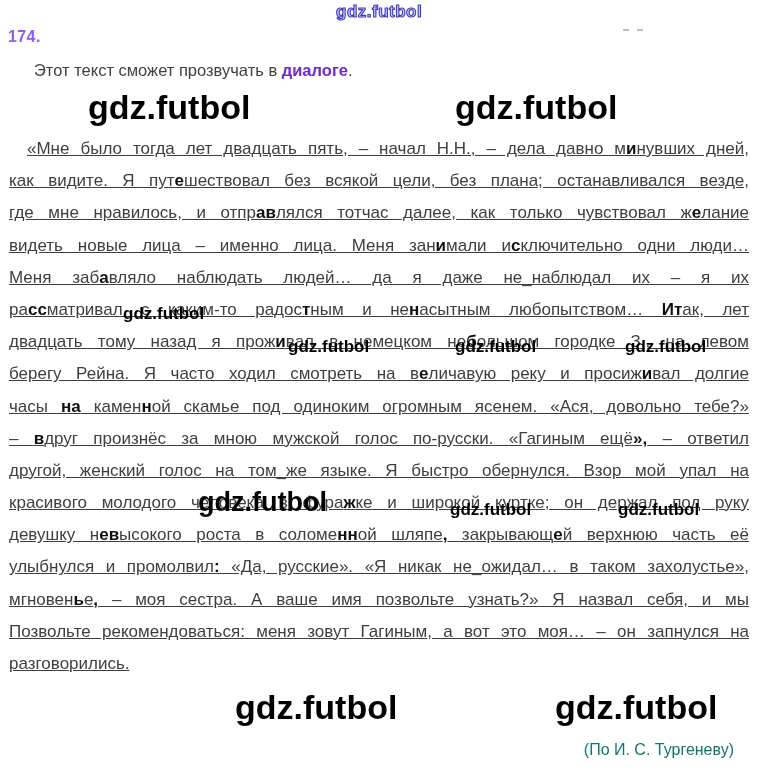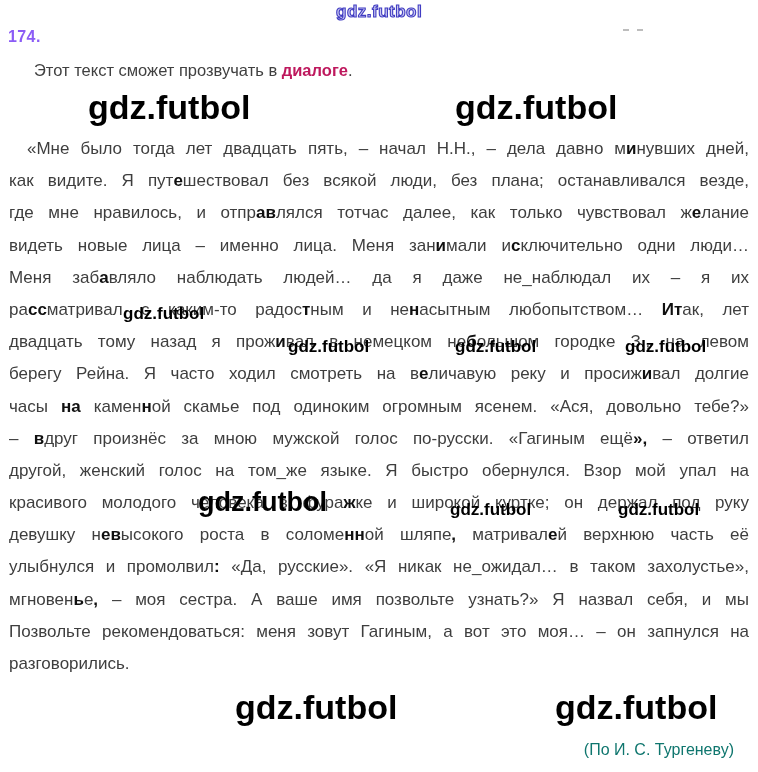--- a/index.html
+++ b/index.html
@@ -12,25 +12,25 @@
     letter-spacing:.5px;color:#c9c7ef;-webkit-text-stroke:1.1px #403cc2;
     white-space:nowrap;
   }
   .corner-marks{position:absolute;left:623px;top:29px;display:flex;gap:8px;}
   .corner-marks i{display:block;width:6px;height:2px;background:#9a9a9a;opacity:.65;}
   .exercise-num{
     position:absolute;left:8px;top:28px;font-size:16px;font-weight:700;
     color:#8b5cf6;letter-spacing:.4px;
   }
   .intro{position:absolute;left:34px;top:61px;font-size:16.5px;color:#404040;}
-  .intro b{color:#be185d;}
+  .intro b{color:#6d28d9;}
   .paragraph{position:absolute;left:9px;top:133px;width:740px;font-size:17px;color:#3e3e3e;}
   .line{
     height:32.2px;line-height:32.2px;text-align:justify;
-    text-align-last:justify;-moz-text-align-last:justify;white-space:normal;
+    text-align-last:justify;-moz-text-align-last:justify;white-space:normal;text-decoration:underline;
   }
   .line.indent{text-indent:18px;}
   .line.last{text-align-last:left;-moz-text-align-last:left;}
   .line b{color:#101010;font-weight:700;}
   .attribution{position:absolute;right:24px;top:741px;font-size:16px;color:#0f766e;}
   .wm{
     position:absolute;font-weight:700;color:#000;white-space:nowrap;
     font-family:"Liberation Sans", sans-serif;
   }
 </style>
@@ -45,32 +45,32 @@
     <i></i>
     <i></i>
   </div>
 
   <div class="exercise-num">174.</div>
 
   <div class="intro"><span>Этот текст сможет прозвучать в </span><b>диалоге</b><span>.</span></div>
 
   <div class="paragraph" id="paragraph">
       <div class="line indent"><span>«Мне было тогда лет двадцать пять, – начал Н.Н., – дела давно м</span><b>и</b><span>нувших дней,</span></div>
-      <div class="line"><span>как видите. Я пут</span><b>е</b><span>шествовал без всякой люди, без плана; останавливался везде,</span></div>
+      <div class="line"><span>как видите. Я пут</span><b>е</b><span>шествовал без всякой цели, без плана; останавливался везде,</span></div>
       <div class="line"><span>где мне нравилось, и отпр</span><b>ав</b><span>лялся тотчас далее, как только чувствовал ж</span><b>е</b><span>лание</span></div>
       <div class="line"><span>видеть новые лица – именно лица. Меня зан</span><b>и</b><span>мали и</span><b>с</b><span>ключительно одни люди…</span></div>
       <div class="line"><span>Меня заб</span><b>а</b><span>вляло наблюдать людей… да я даже не_наблюдал их – я их</span></div>
       <div class="line"><span>ра</span><b>сс</b><span>матривал с каким-то радос</span><b>т</b><span>ным и не</span><b>н</b><span>асытным любопытством… </span><b>Ит</b><span>ак, лет</span></div>
       <div class="line"><span>двадцать тому назад я прож</span><b>и</b><span>вал в немецком не</span><b>б</b><span>ольшом городке З., на левом</span></div>
       <div class="line"><span>берегу Рейна. Я часто ходил смотреть на в</span><b>е</b><span>личавую реку и просиж</span><b>и</b><span>вал долгие</span></div>
       <div class="line"><span>часы </span><b>на</b><span> камен</span><b>н</b><span>ой скамье под одиноким огромным ясенем. «Ася, довольно тебе?»</span></div>
       <div class="line"><span>– </span><b>в</b><span>друг произнёс за мною мужской голос по-русски. «Гагиным ещё</span><b>»,</b><span> – ответил</span></div>
       <div class="line"><span>другой, женский голос на том_же языке. Я быстро обернулся. Взор мой упал на</span></div>
       <div class="line"><span>красивого молодого человека в фура</span><b>ж</b><span>ке и широкой куртке; он держал под руку</span></div>
-      <div class="line"><span>девушку н</span><b>ев</b><span>ысокого роста в соломе</span><b>нн</b><span>ой шляпе</span><b>,</b><span> матривал</span><b>е</b><span>й верхнюю часть её</span></div>
+      <div class="line"><span>девушку н</span><b>ев</b><span>ысокого роста в соломе</span><b>нн</b><span>ой шляпе</span><b>,</b><span> закрывающ</span><b>е</b><span>й верхнюю часть её</span></div>
       <div class="line"><span>улыбнулся и промолвил</span><b>:</b><span> «Да, русские». «Я никак не_ожидал… в таком захолустье»,</span></div>
       <div class="line"><span>мгновен</span><b>ь</b><span>е</span><b>,</b><span> – моя сестра. А ваше имя позвольте узнать?» Я назвал себя, и мы</span></div>
       <div class="line"><span>Позвольте рекомендоваться: меня зовут Гагиным, а вот это моя… – он запнулся на</span></div>
       <div class="line last"><span>разговорились.</span></div>
     </div>
 
   <div class="attribution">(По И. С. Тургеневу)</div>
 
   <div id="watermarks">
       <div class="wm" style="left: 88px; top: 88px; font-size: 34px;">gdz.futbol</div>

